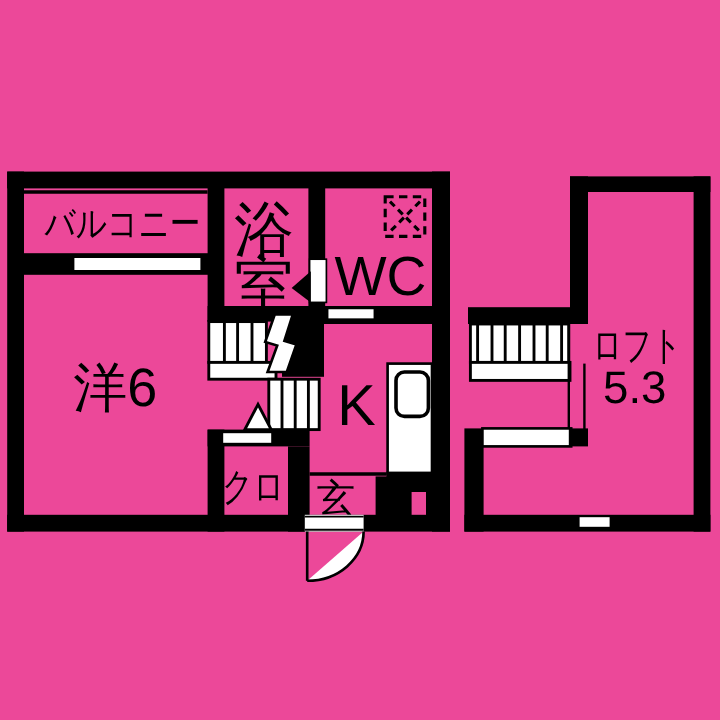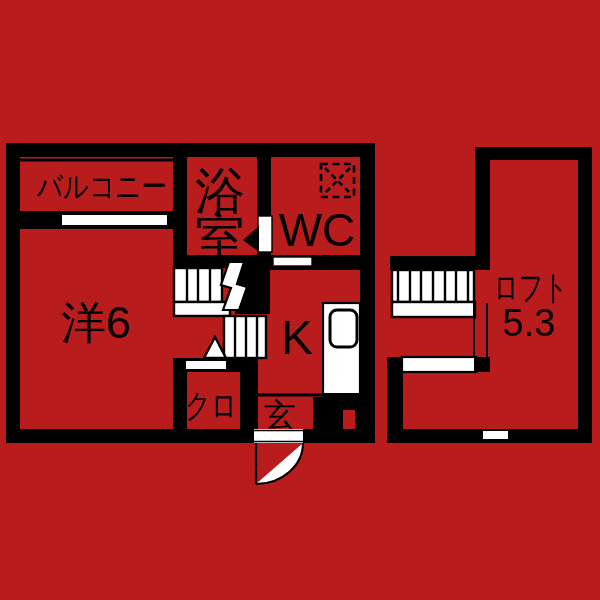--- a/index.html
+++ b/index.html
@@ -1,16 +1,16 @@
 <!DOCTYPE html>
 <html><head>
 <meta charset="utf-8">
 <style>
   html,body{margin:0;padding:0;background:#ffffff;}
-  .canvas{position:relative;width:600px;height:600px;background:#b91c1c;overflow:hidden;
+  .canvas{position:relative;width:600px;height:600px;background:#ec4899;overflow:hidden;
           font-family:"Liberation Sans","DejaVu Sans",sans-serif;}
   svg{display:block}
   svg text{fill:#000000;font-family:"Liberation Sans","DejaVu Sans",sans-serif;font-weight:500;}
 </style>
 </head>
 <body>
 
 <div class="canvas">
 <svg viewBox="0 0 600 600" width="600" height="600">
 

